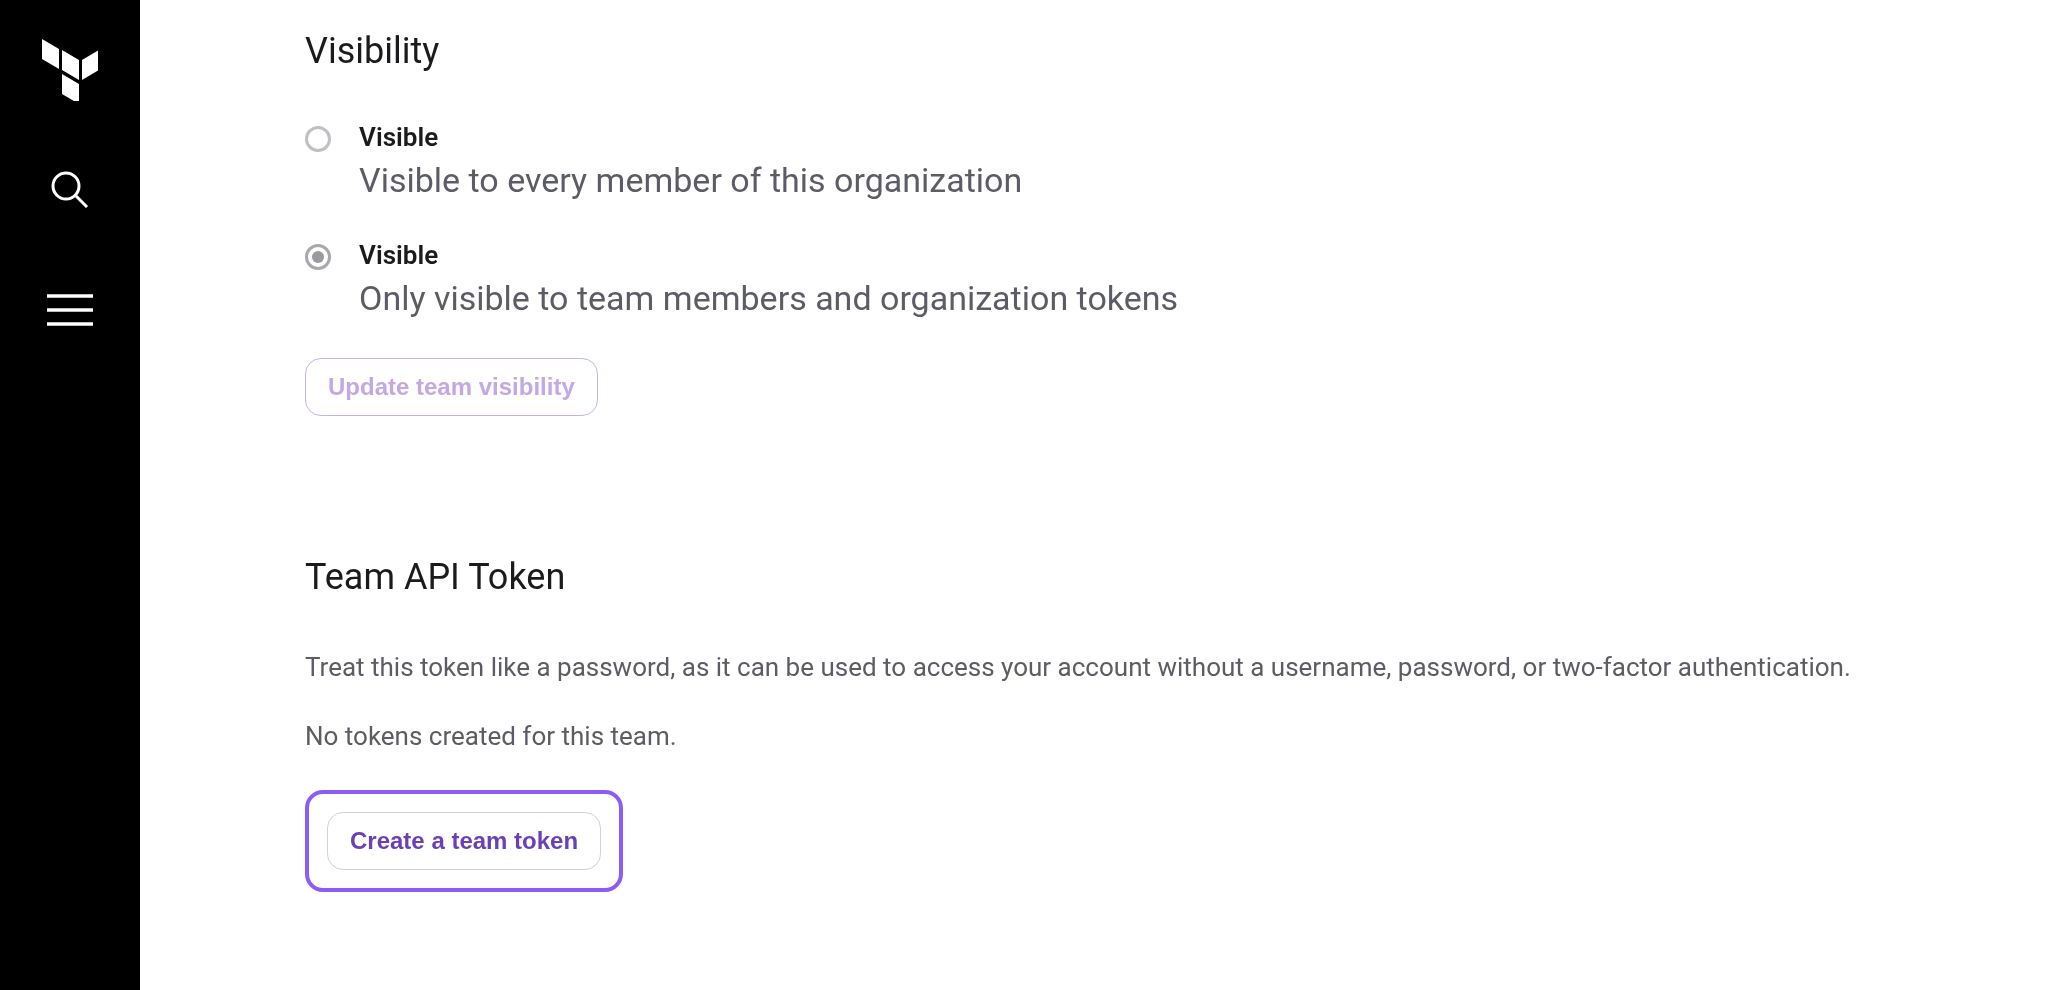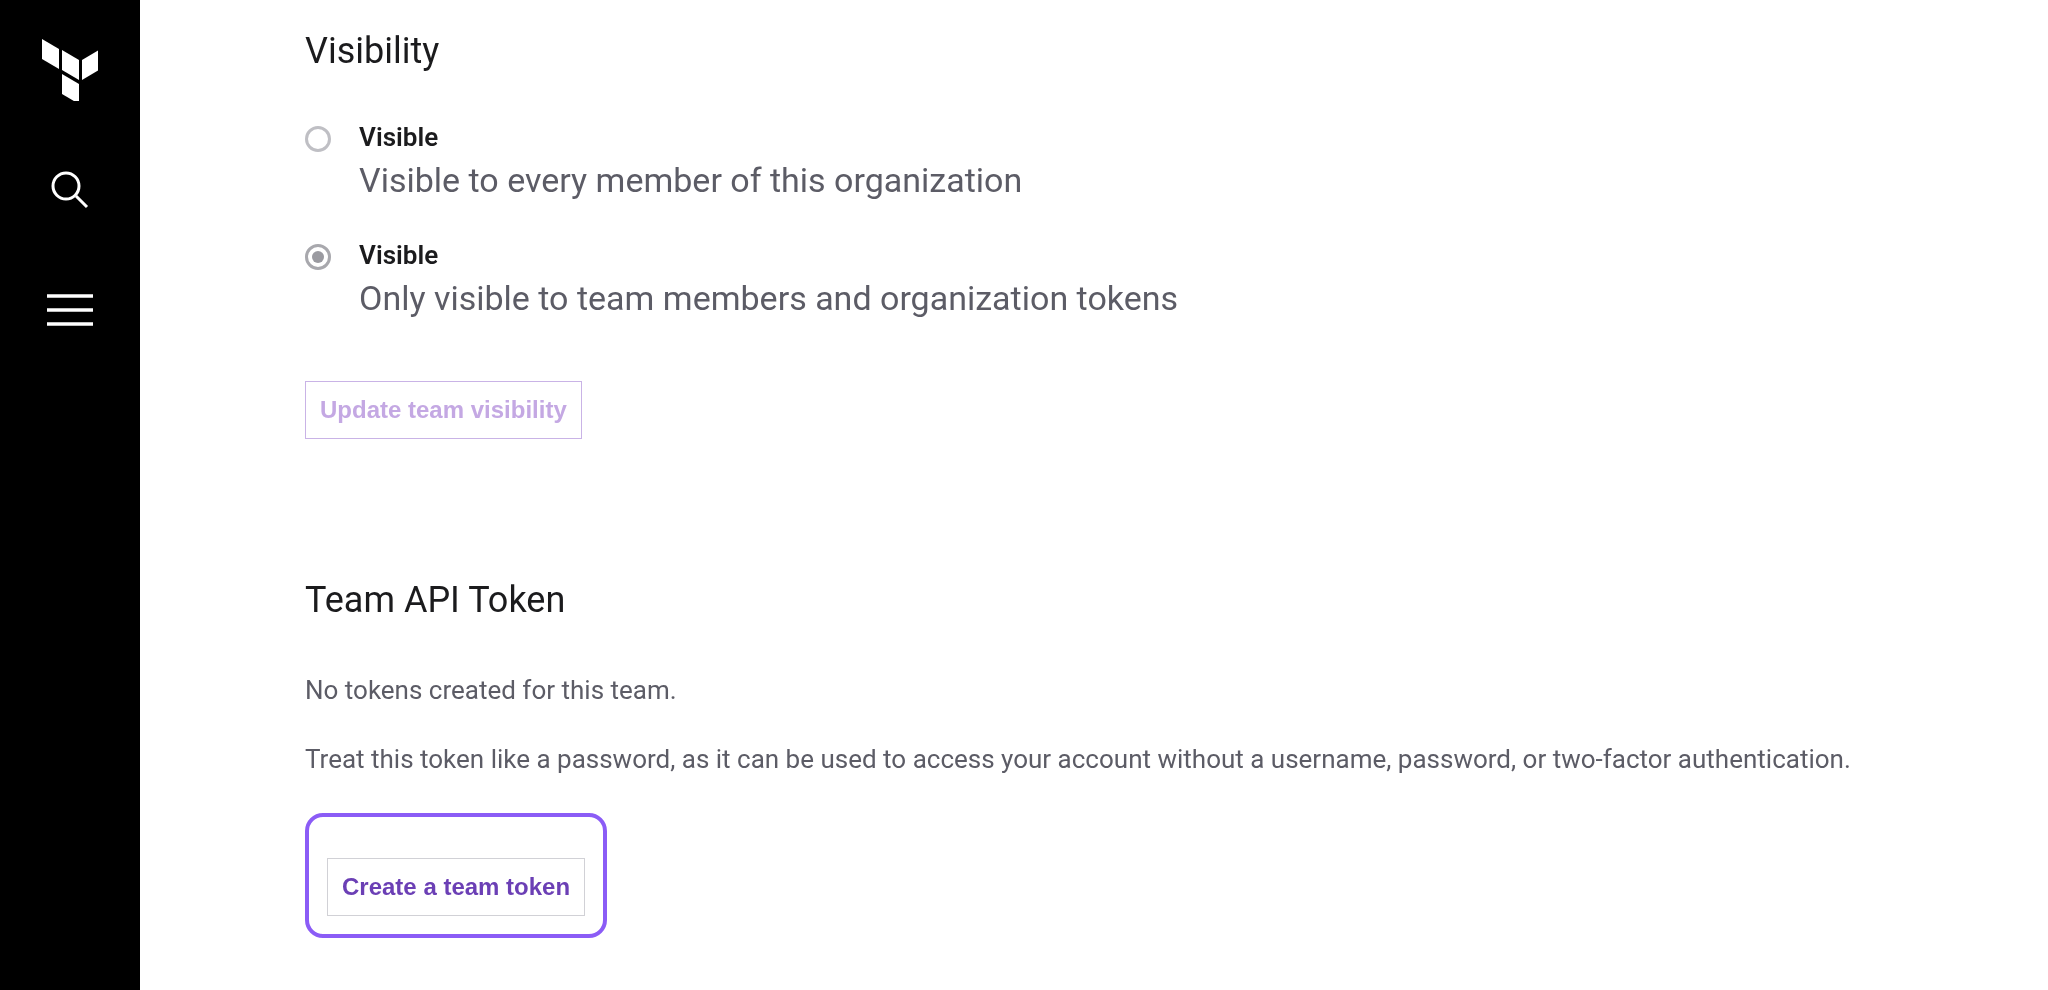--- a/index.html
+++ b/index.html
@@ -91,27 +91,26 @@
       font-weight: 600;
       color: #1b1b1d;
     }
     .radio-description {
       font-size: 34px;
       font-weight: 400;
       color: #5c5c66;
     }
     .btn {
       display: inline-block;
-      padding: 14px 14px;
+      padding: 14px 22px;
       font-size: 24px;
       font-weight: 600;
-      border-radius: 0;
+      border-radius: 16px;
       cursor: pointer;
       background: #ffffff;
-      margin-top: 23px;
     }
     .btn-outline-light {
       border: 1.5px solid #c9b3e6;
       color: #c4a8e3;
     }
     .btn-outline-dark {
       border: 1.5px solid #d1d1d6;
       color: #6b3fb5;
     }
     .body-text {
@@ -178,22 +177,22 @@
         </div>
       </div>
     </div>
 
     <button class="btn btn-outline-light">Update team visibility</button>
   </div>
 
   <div class="section">
     <h2 class="section-heading">Team API Token</h2>
 
+    <p class="body-text">Treat this token like a password, as it can be used to access your account without a username, password, or two-factor authentication.</p>
+
     <p class="body-text">No tokens created for this team.</p>
-
-    <p class="body-text">Treat this token like a password, as it can be used to access your account without a username, password, or two-factor authentication.</p>
 
     <div class="highlight-box">
       <button class="btn btn-outline-dark">Create a team token</button>
     </div>
   </div>
 
 </div>
 
 </body></html>

